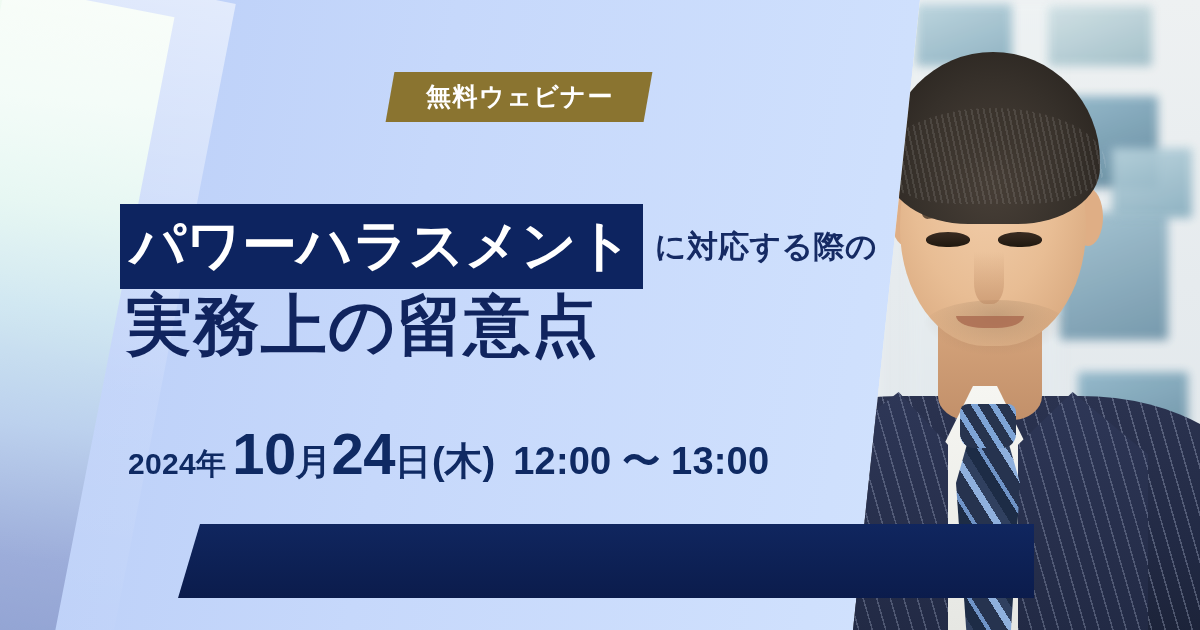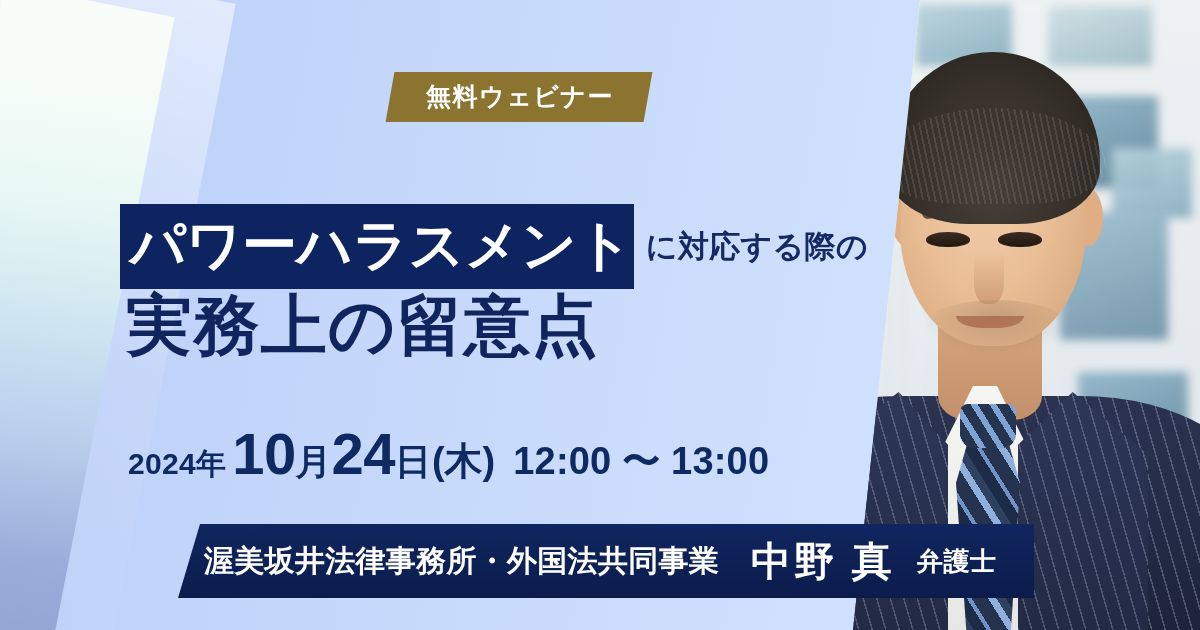--- a/index.html
+++ b/index.html
@@ -261,21 +261,21 @@
     display: flex;
     align-items: center;
     white-space: nowrap;
   }
   .hl-box {
     background: #0d2460;
     color: #ffffff;
     font-size: 55px;
     font-weight: 700;
     line-height: 1;
-    padding: 14px 1px 16px 10px;
+    padding: 14px 10px 16px 10px;
     letter-spacing: -0.005em;
   }
   .line1-tail {
     color: #152a63;
     font-size: 31px;
     font-weight: 700;
     line-height: 1;
     margin-left: 12px;
     letter-spacing: .01em;
   }
@@ -398,20 +398,15 @@
       <span class="d-year">2024年</span>
       <span class="d-big">10</span>
       <span class="d-mid">月</span>
       <span class="d-day">24</span>
       <span class="d-mid">日</span>
       <span class="d-dow">(木)</span>
       <span class="d-time">12:00 〜 13:00</span>
     </div>
 
     <div class="footer-bar"></div>
-    <div class="footer-text">
-      <span class="f-firm">渥美坂井法律事務所・外国法共同事業</span>
-      <span class="f-name">中野 真</span>
-      <span class="f-role">弁護士</span>
-    </div>
 
   </div>
 </div>
 
 </body></html>

